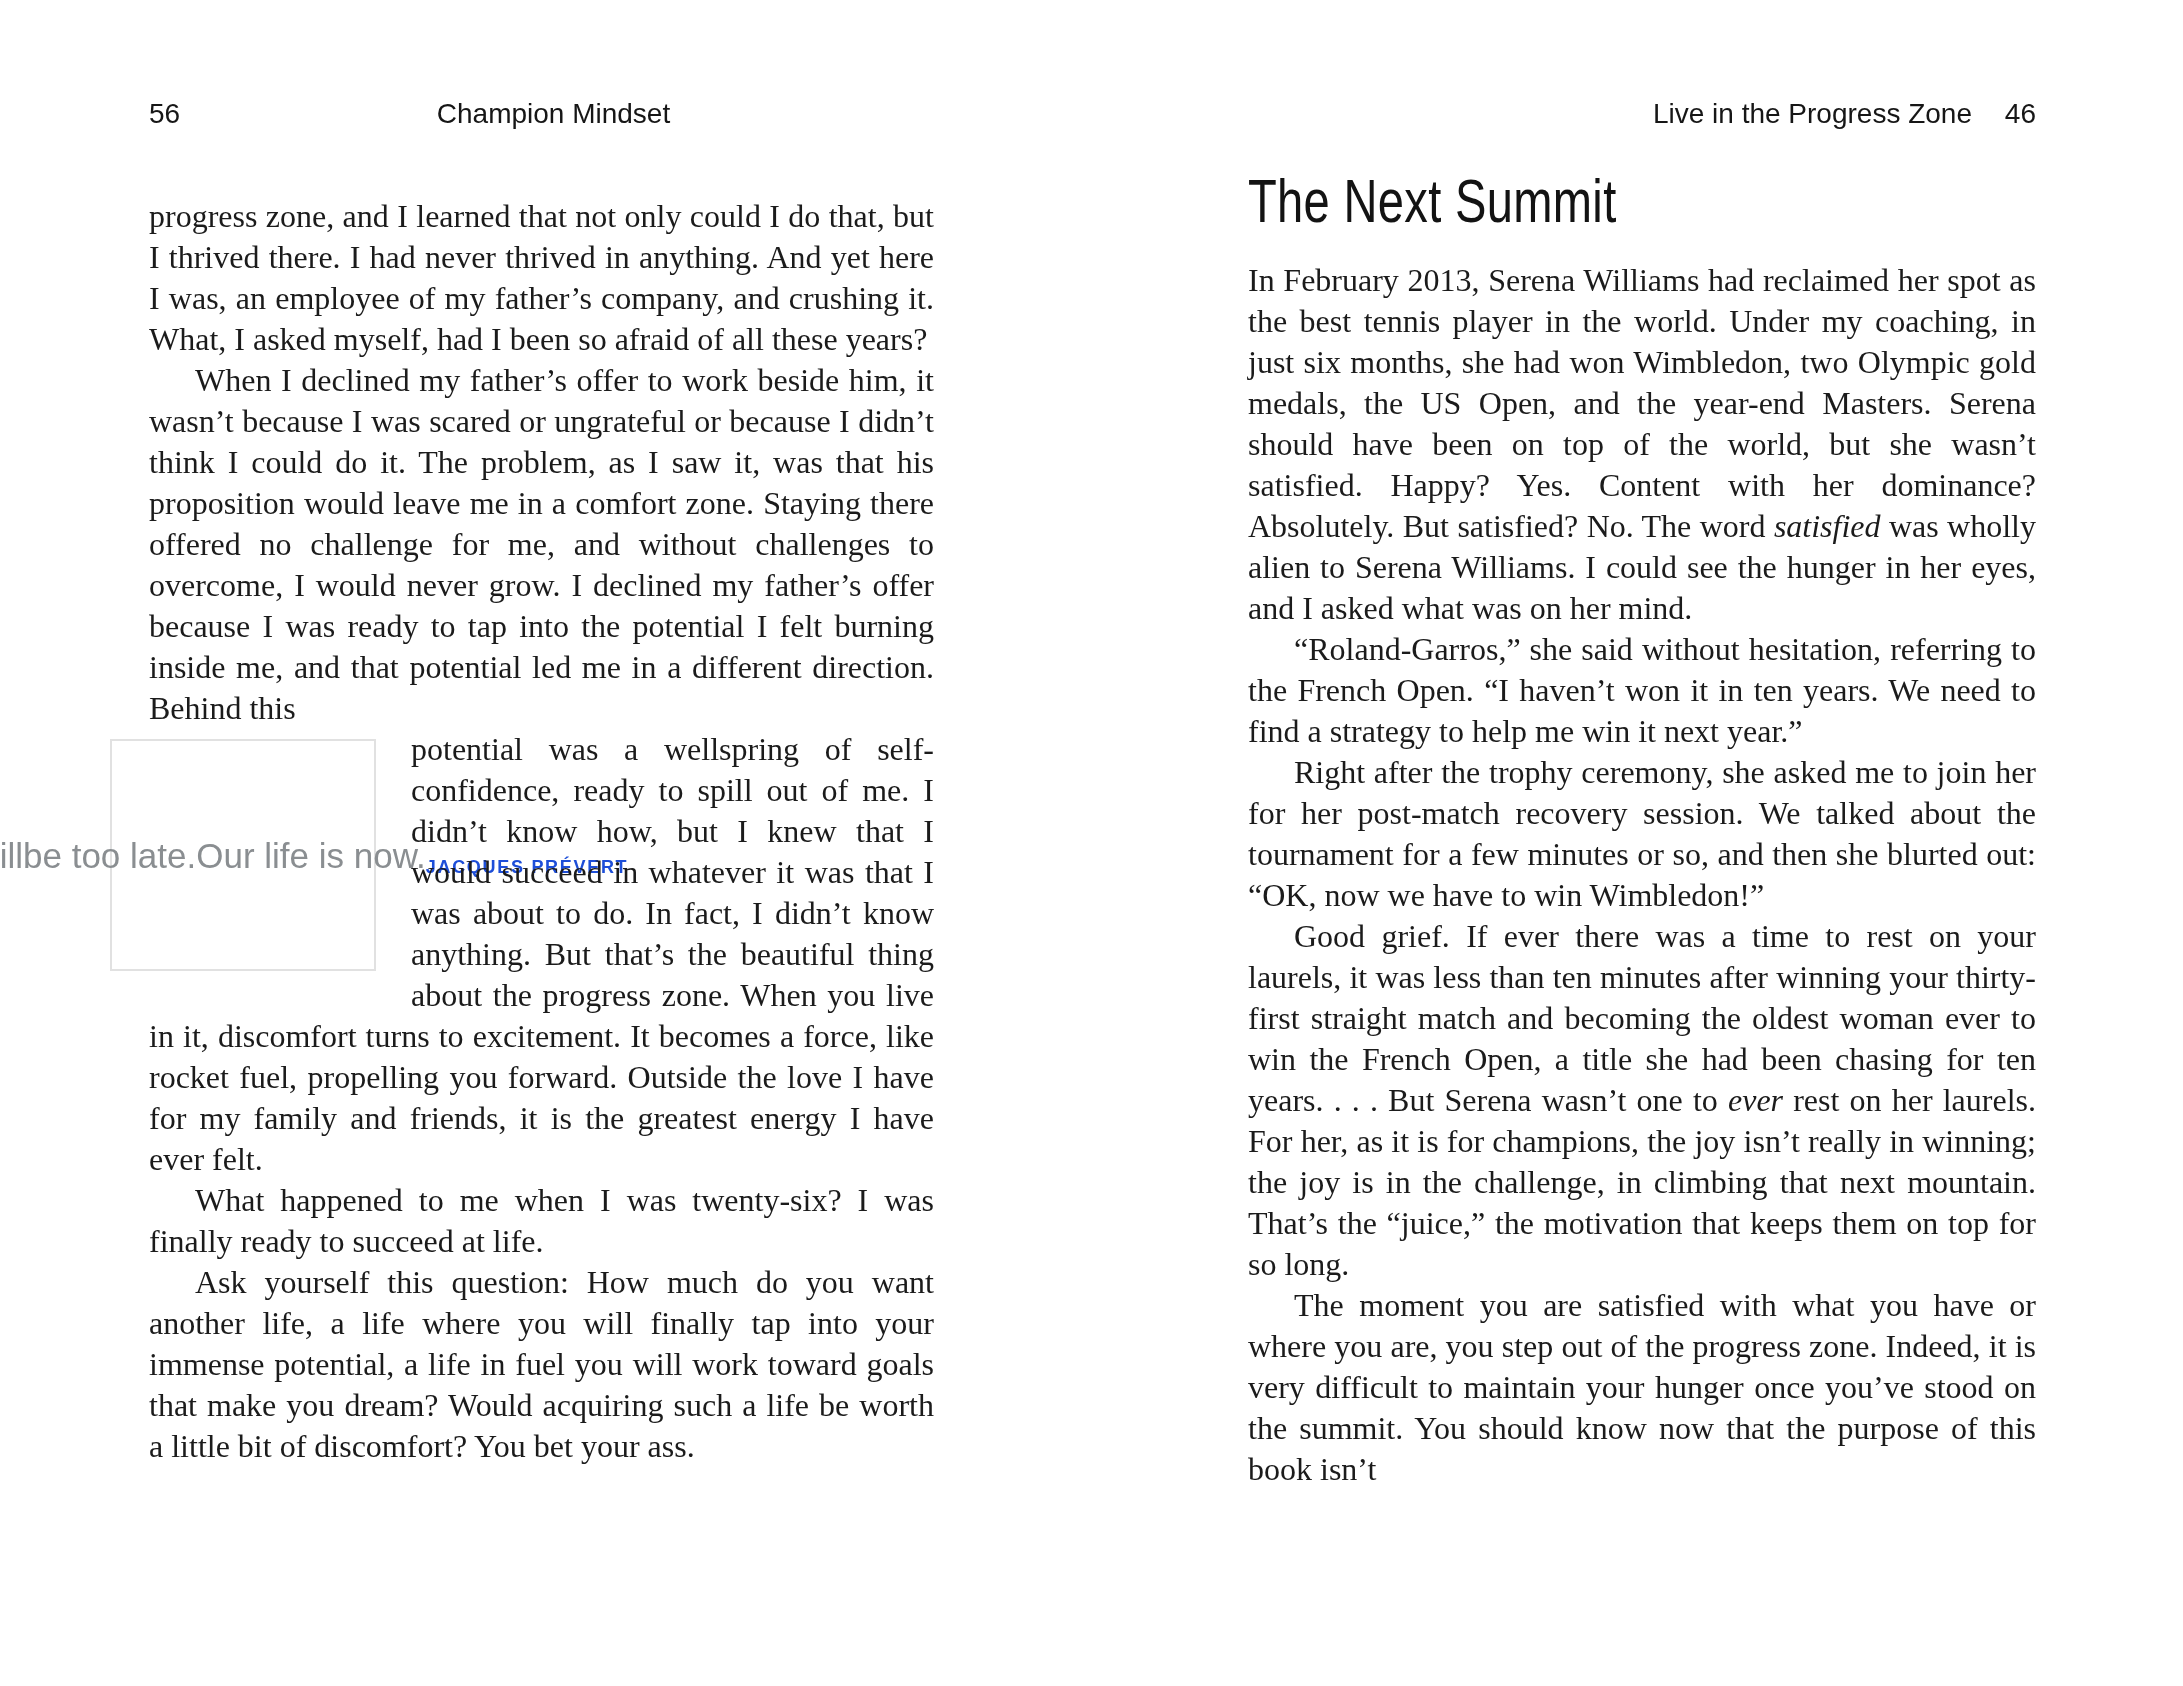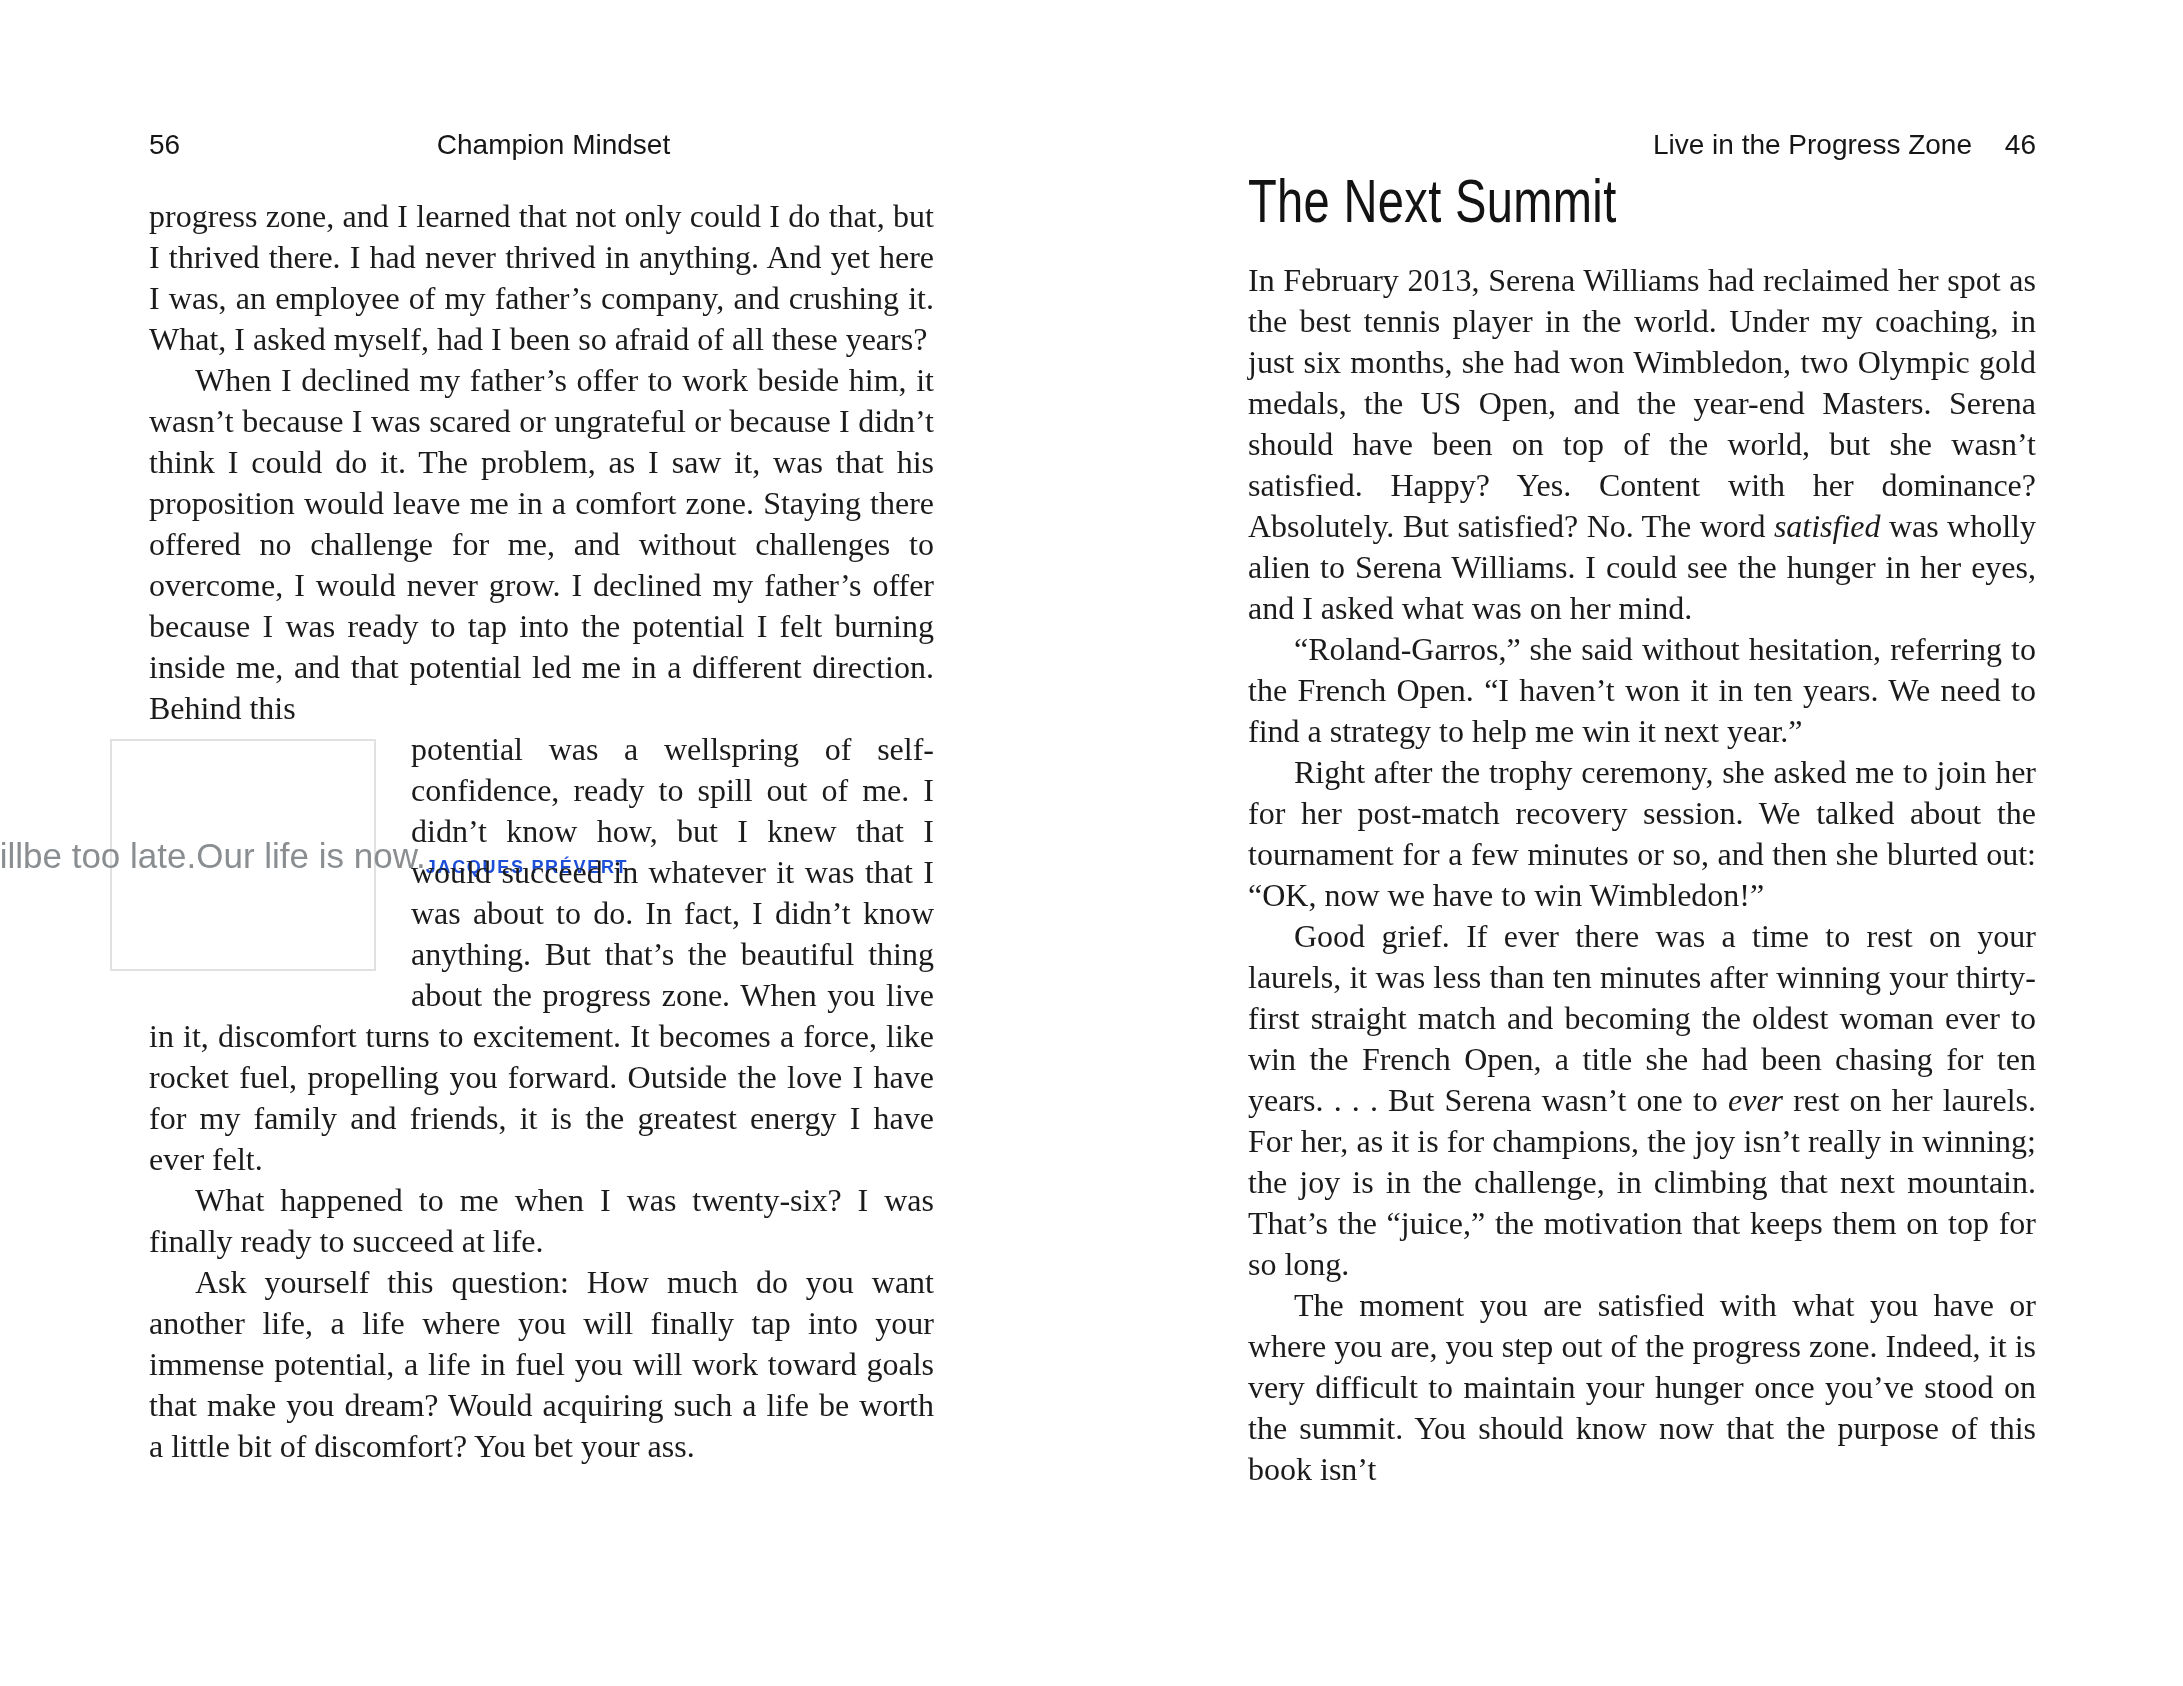--- a/index.html
+++ b/index.html
@@ -11,21 +11,20 @@
     color:#1b1b1b;
     overflow:hidden;
   }
   
   .page-head{
     position:absolute;top:97px;
     font-family:"Liberation Sans", sans-serif;
     font-size:28px;line-height:34px;
     color:#161616;
     white-space:nowrap;
-    margin-top:31px;
   }
   .head-left-folio{left:149px;}
   .head-left-title{left:161px;width:785px;text-align:center;}
   .head-right-title{left:1184px;width:788px;text-align:right;}
   .head-right-folio{left:1248px;width:788px;text-align:right;}
 
   
   .text-col{
     position:absolute;
     font-size:32px;line-height:41px;

